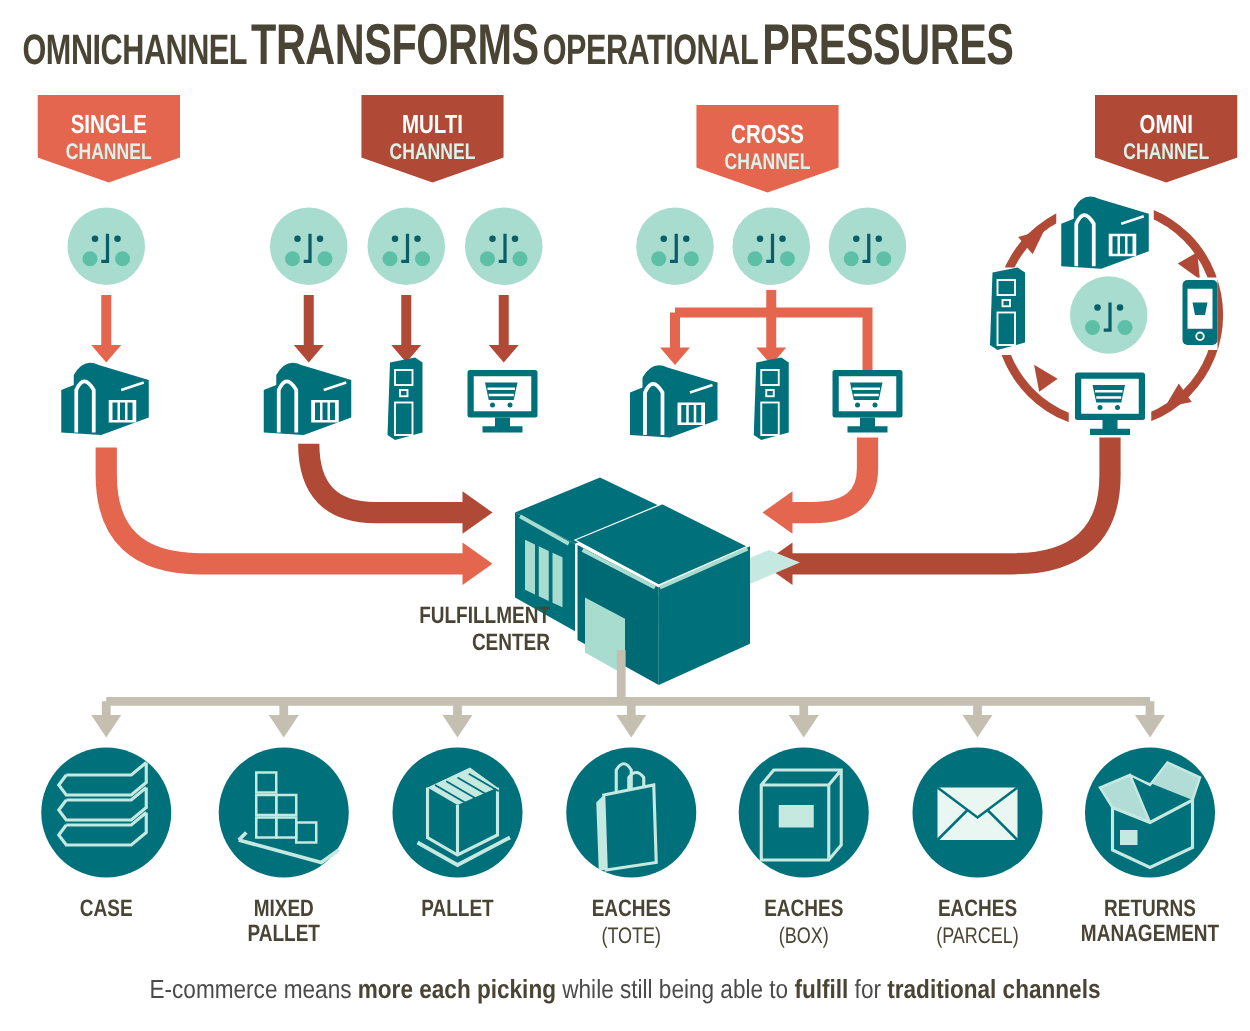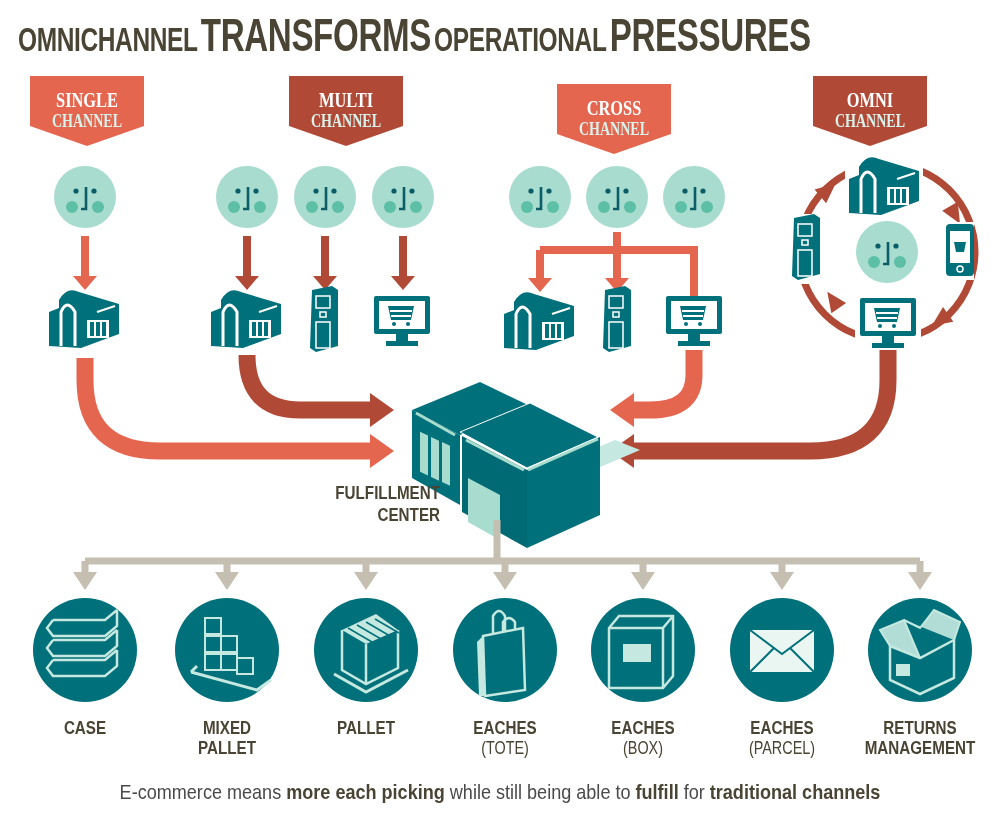--- a/index.html
+++ b/index.html
@@ -1,21 +1,21 @@
 <!DOCTYPE html>
 <html><head>
 <meta charset="utf-8">
 <style>
   html,body{margin:0;padding:0;background:#fff;}
   body{width:1000px;height:825px;position:relative;overflow:hidden;font-family:"Liberation Sans",sans-serif;}
   #stage{position:absolute;left:0;top:0;}
   .title{position:absolute;left:18px;top:8px;white-space:nowrap;color:#4a4434;font-family:"Liberation Sans",sans-serif;font-weight:700;transform:scaleX(0.72);transform-origin:left top;}
   .title .sm{font-size:34px;letter-spacing:-0.5px;}
   .title .lg{font-size:46px;letter-spacing:-0.5px;}
-  .banner{position:absolute;width:114px;height:76px;text-align:center;font-family:Liberation Serif, serif;}
+  .banner{position:absolute;width:114px;height:76px;text-align:center;}
   .banner .b1,.banner .b2{display:block;font-weight:700;transform:scaleX(0.78);transform-origin:center top;}
   .banner .b1{color:#fff;font-size:21px;padding-top:13px;line-height:22px;}
   .banner .b2{color:#d8f2ec;font-size:18px;line-height:20px;}
   .lbl{position:absolute;text-align:center;color:#4a4434;font-weight:700;font-size:19px;line-height:20px;width:140px;transform:scaleX(0.8);}
   .lbl .sub{font-weight:400;display:block;font-size:18px;}
   .fc{position:absolute;left:270px;top:482px;width:170px;text-align:right;color:#4a4434;font-weight:700;font-size:19px;line-height:22px;transform:scaleX(0.8);transform-origin:right top;}
   .footer{position:absolute;left:0;width:1000px;top:780px;text-align:center;color:#4a4a4a;font-size:21px;transform:scaleX(0.86);}
   .footer b{color:#4a4434;}
 </style>
 </head>
@@ -234,21 +234,21 @@
   <span class="b1" style="position:relative">MULTI</span>
   <span class="b2" style="position:relative">CHANNEL</span>
     </div>
     <div class="banner" style="left: 557px; top: 84px;">
       <svg width="114" height="76" style="position:absolute;left:0;top:0">
         <path d="M0,0 H114 V50 L57,70 L0,50 Z" fill="#e5664f"></path>
       </svg>
   <span class="b1" style="position:relative">CROSS</span>
   <span class="b2" style="position:relative">CHANNEL</span>
     </div>
-    <div class="banner" style="left: 813px; top: 76px;">
+    <div class="banner" style="left: 876px; top: 76px;">
       <svg width="114" height="76" style="position:absolute;left:0;top:0">
         <path d="M0,0 H114 V50 L57,70 L0,50 Z" fill="#b04a36"></path>
       </svg>
   <span class="b1" style="position:relative">OMNI</span>
   <span class="b2" style="position:relative">CHANNEL</span>
     </div>
   </div>
 
 <div class="fc">
   <div>FULFILLMENT</div>

